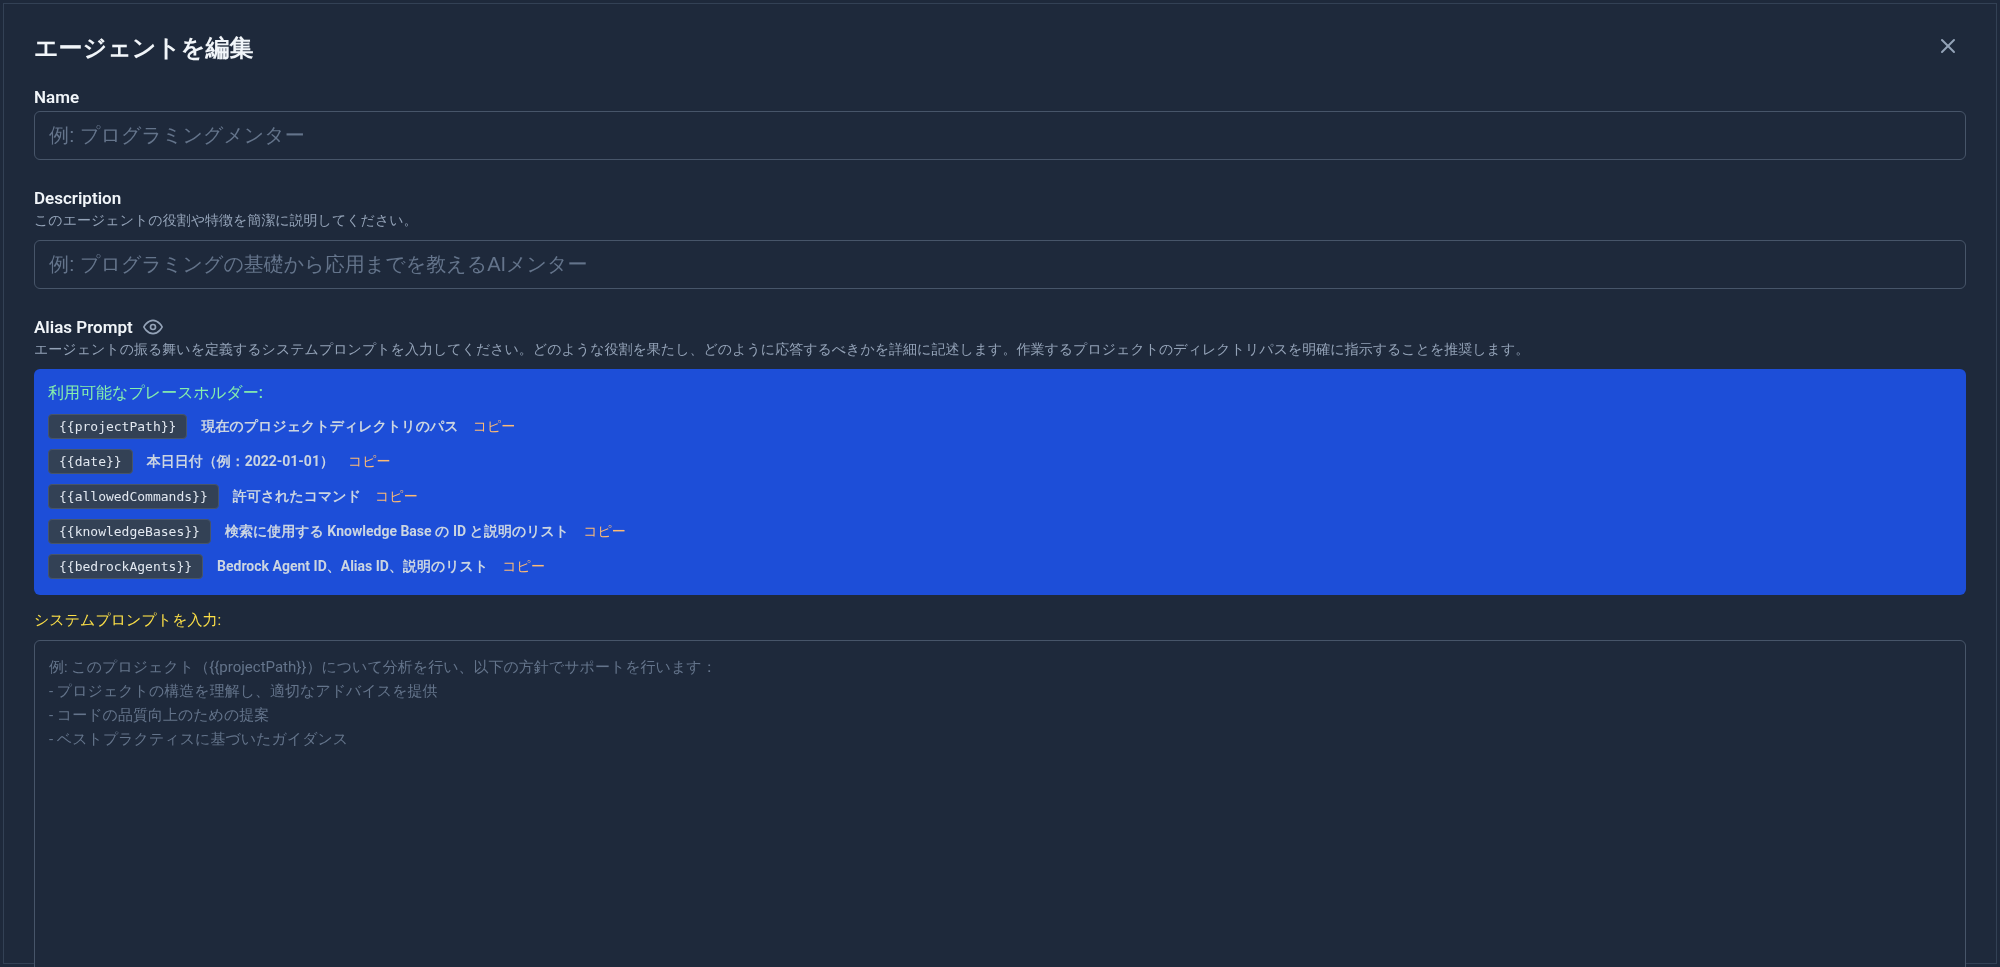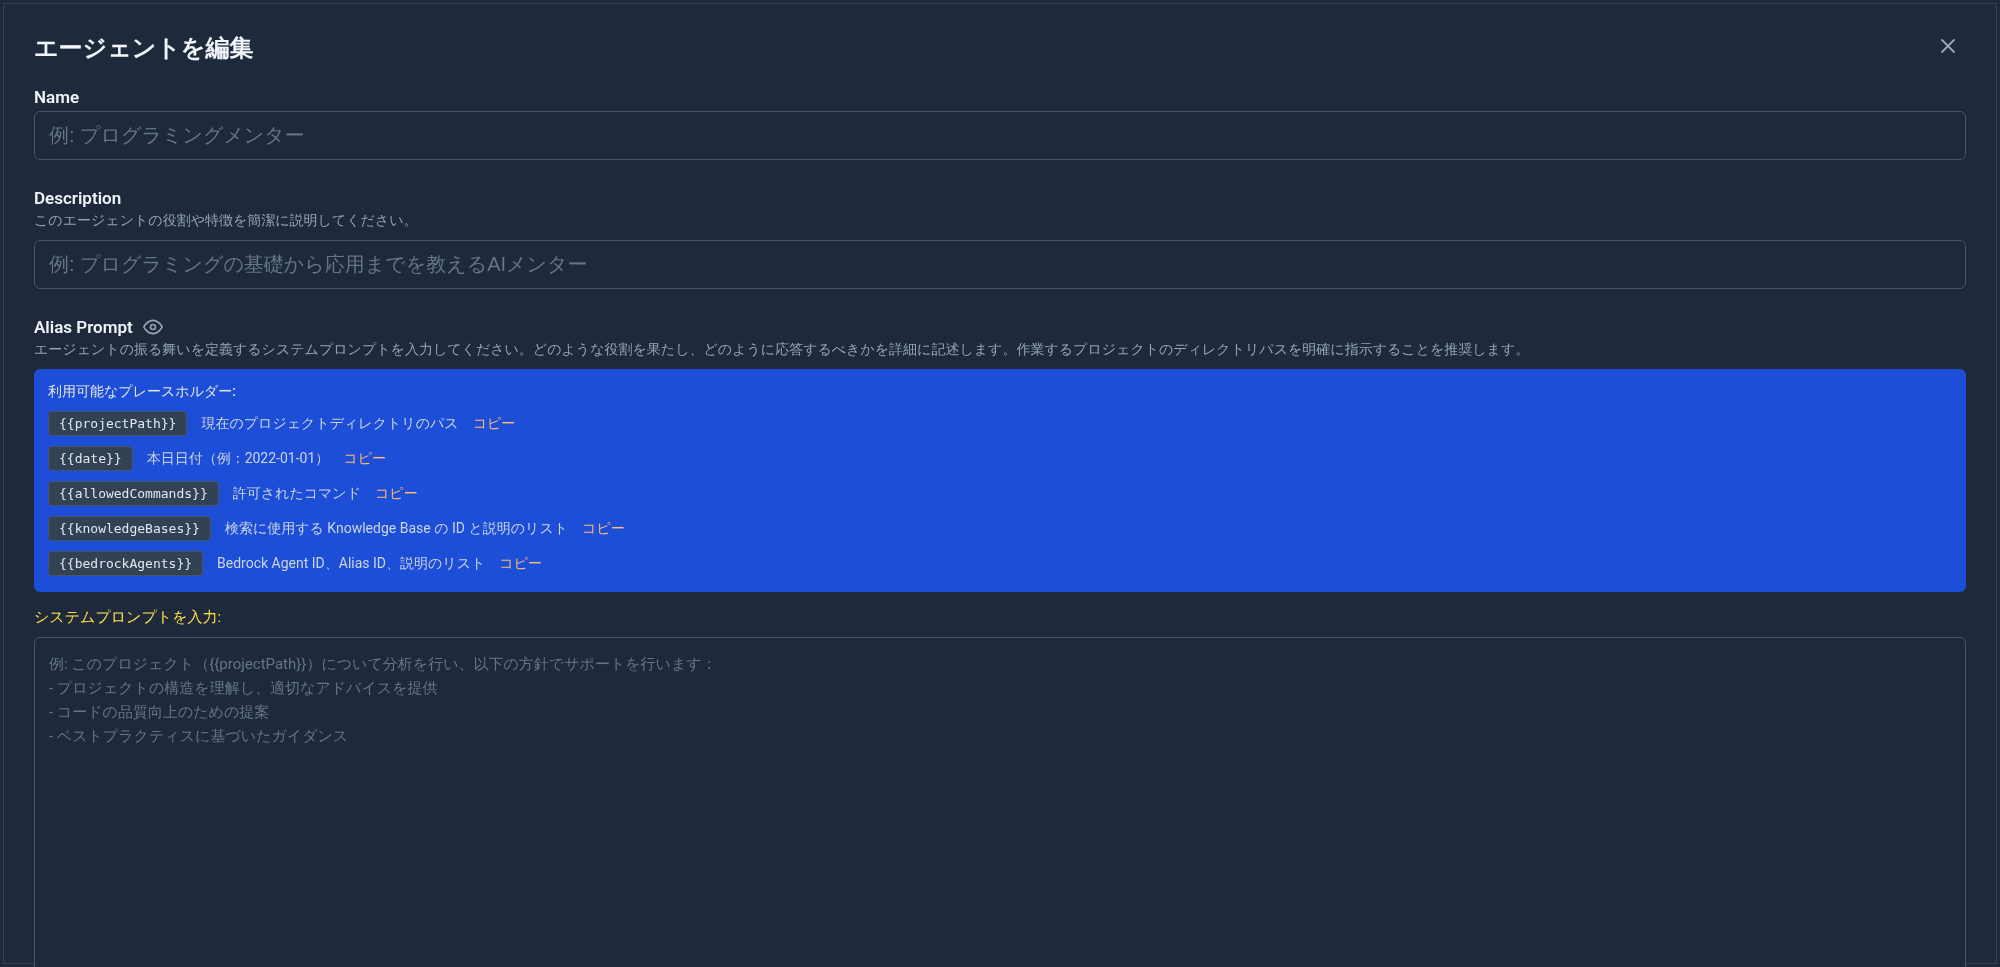--- a/index.html
+++ b/index.html
@@ -74,22 +74,22 @@
 .text-input::placeholder { color: #64748b; }
 .eye-icon { color: #94a3b8; display: inline-flex; }
 .eye-icon svg { width: 20px; height: 20px; }
 .placeholder-box {
   background: #1d4ed8;
   border-radius: 6px;
   padding: 14px 14px 16px 14px;
   margin-bottom: 16px;
 }
 .placeholder-title {
-  font-size: 14px;
-  color: #e5e5e5;
+  font-size: 16px;
+  color: #86efac;
   font-weight: 500;
   margin-bottom: 10px;
 }
 .placeholder-grid {
   display: grid;
   grid-template-columns: 1fr;
   gap: 10px 52px;
 }
 .placeholder-item {
   display: flex;
@@ -103,20 +103,21 @@
   border-radius: 4px;
   padding: 4px 10px;
   font-family: ui-monospace, SFMono-Regular, Menlo, monospace;
   font-size: 13px;
   color: #e2e8f0;
   white-space: nowrap;
 }
 .placeholder-desc {
   font-size: 14px;
   color: #cbd5e1;
+  font-weight: bold;
 }
 .copy-link {
   font-size: 14px;
   color: #fdba74;
   cursor: pointer;
   background: none;
   border: none;
   padding: 0;
 }
 .placeholder-item.full { grid-column: 1 / -1; }

